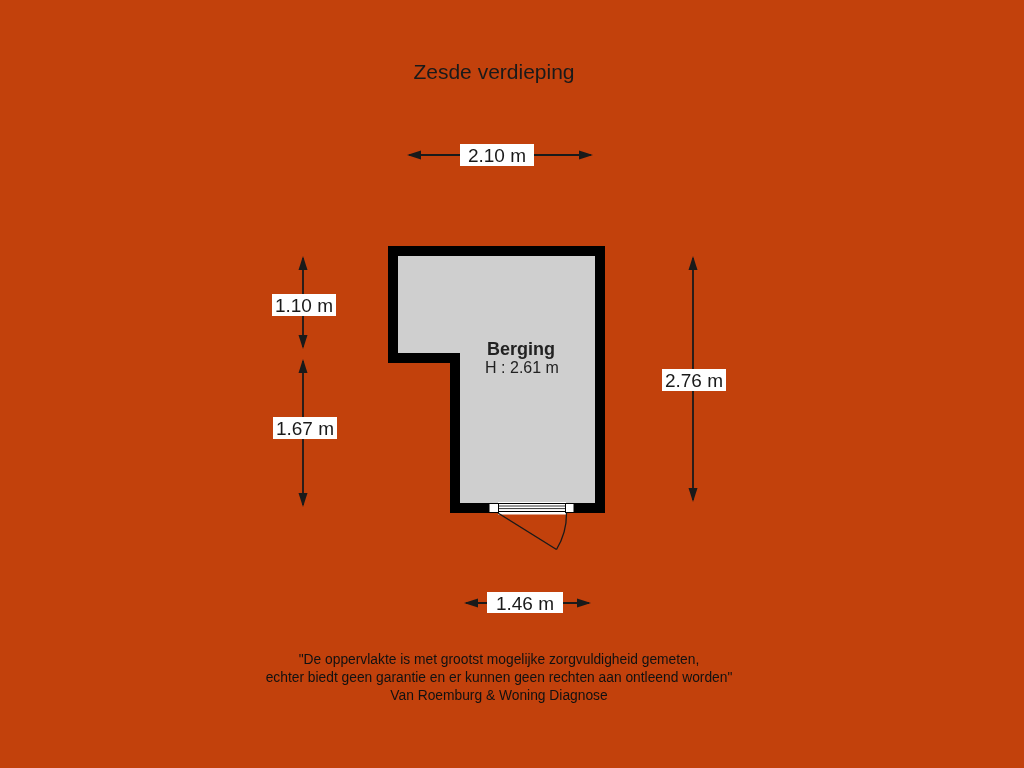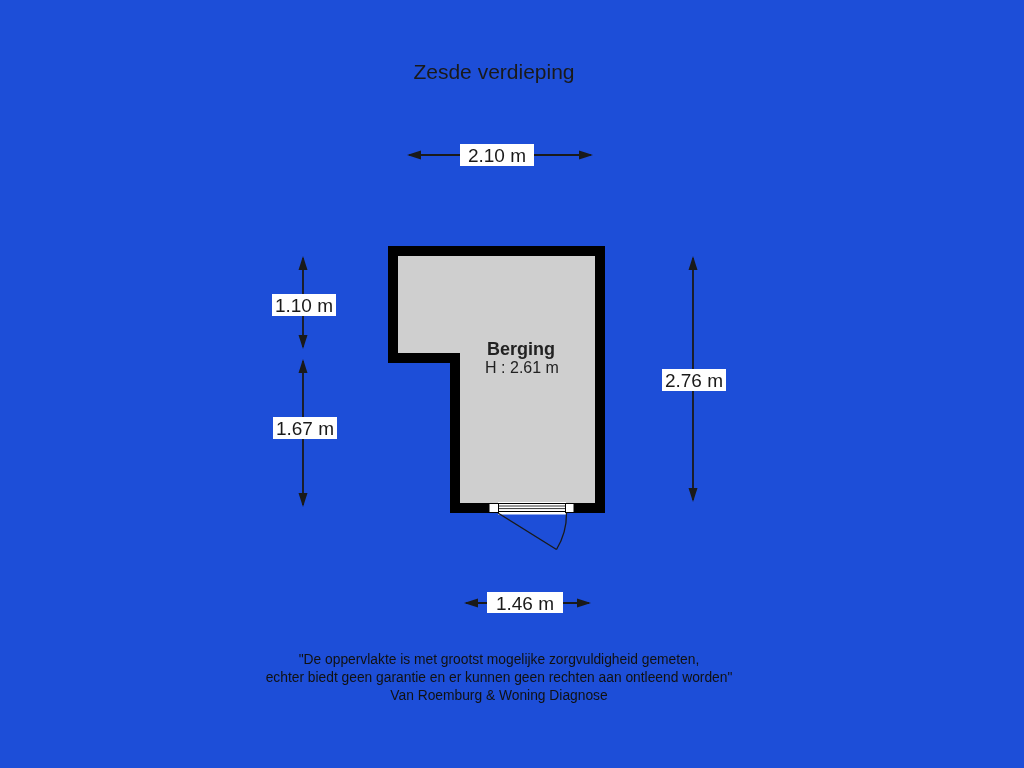--- a/index.html
+++ b/index.html
@@ -5,21 +5,21 @@
   html, body {
     margin: 0;
     padding: 0;
     background: #ffffff;
     font-family: "Liberation Sans", sans-serif;
   }
   .page {
     position: relative;
     width: 1024px;
     height: 768px;
-    background: #1d4ed8;
+    background: #c2410c;
     overflow: hidden;
     text-align: right;
   }
   svg { position: absolute; left: 0; top: 0; }
 
   .title-text {
     font-size: 21px;
     fill: #1a1a1a;
     text-anchor: middle;
   }

